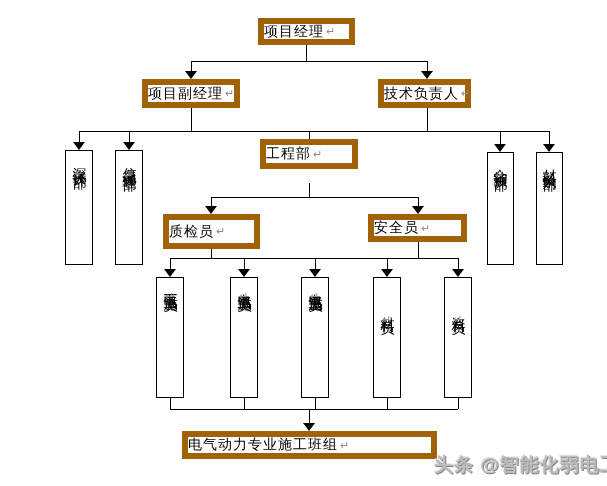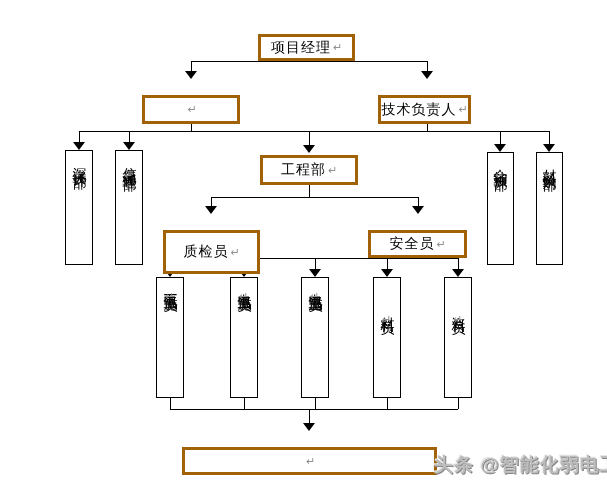--- a/index.html
+++ b/index.html
@@ -1,23 +1,23 @@
 <!DOCTYPE html>
 <html><head>
 <meta charset="utf-8">
 <style>
   html,body{margin:0;padding:0;background:#ffffff;}
   #canvas{
     position:relative;width:607px;height:486px;background:#ffffff;overflow:hidden;
     font-family:"Liberation Serif", serif;color:#000;
   }
   .box{
-    position:absolute;border:3px solid #a16207;background:#fff;box-sizing:border-box;
-    display:flex;align-items:center;justify-content:center;
-    font-size:14px;letter-spacing:1px;white-space:nowrap;margin-top:16px;
+    position:absolute;border:6px solid #a16207;background:#fff;box-sizing:border-box;
+    display:flex;align-items:center;
+    font-size:14px;letter-spacing:1px;white-space:nowrap;
   }
   .vbox{
     position:absolute;border:1px solid #000;background:#fff;box-sizing:border-box;
     writing-mode:vertical-rl;text-orientation:upright;
     font-size:14px;letter-spacing:2px;line-height:25px;padding-top:5px;
   }
   .pm{color:#909090;font-size:11px;letter-spacing:0;margin-left:2px;}
   .vbox .pm{margin-left:0;margin-top:1px;display:inline-block;}
   .hl{position:absolute;height:1px;background:#000;}
   .vl{position:absolute;width:1px;background:#000;}
@@ -85,20 +85,21 @@
   <div class="hl" style="left:170px;top:409px;width:288px"></div>
   <div class="vl" style="left:309px;top:409px;height:14px"></div>
   <div class="arr" style="left:303px;top:423px"></div>
 
   <div class="box" style="left:258px;top:18px;width:97px;height:27px">
     <span>项目经理</span>
       <span class="pm">↵</span>
   </div>
 
   <div class="box" style="left:142px;top:79px;width:98px;height:29px">
+    <span>项目副经理</span>
       <span class="pm">↵</span>
   </div>
   <div class="box" style="left:378px;top:79px;width:93px;height:29px">
     <span>技术负责人</span>
       <span class="pm">↵</span>
   </div>
 
   <div class="vbox" style="left:65px;top:150px;width:28px;height:115px">
     <span>深化设计部</span><span class="pm">↵</span>
   </div>
@@ -109,21 +110,21 @@
     <span>工程部</span>
       <span class="pm">↵</span>
   </div>
   <div class="vbox" style="left:487px;top:152px;width:27px;height:113px">
     <span>合约预算部</span><span class="pm">↵</span>
   </div>
   <div class="vbox" style="left:536px;top:152px;width:27px;height:113px">
     <span>材料采购部</span><span class="pm">↵</span>
   </div>
 
-  <div class="box" style="left:163px;top:214px;width:97px;height:44px">
+  <div class="box" style="left:163px;top:214px;width:97px;height:35px">
     <span>质检员</span>
       <span class="pm">↵</span>
   </div>
   <div class="box" style="left:368px;top:214px;width:99px;height:28px">
     <span>安全员</span>
       <span class="pm">↵</span>
   </div>
 
   <div class="vbox" style="left:156px;top:277px;width:28px;height:121px;line-height:26px;letter-spacing:1px">
     <span>电气施工员一</span><span class="pm">↵</span>
@@ -135,18 +136,19 @@
     <span>电气施工员三</span><span class="pm">↵</span>
   </div>
   <div class="vbox" style="left:373px;top:277px;width:28px;height:121px;line-height:26px;padding-top:28px">
     <span>材料员</span><span class="pm">↵</span>
   </div>
   <div class="vbox" style="left:444px;top:277px;width:28px;height:121px;line-height:26px;padding-top:28px">
     <span>资料员</span><span class="pm">↵</span>
   </div>
 
   <div class="box" style="left:182px;top:431px;width:255px;height:28px">
+    <span>电气动力专业施工班组</span>
       <span class="pm">↵</span>
   </div>
 
   <div class="watermark">头条 @智能化弱电工程</div>
 
 </div>
 
 </body></html>

